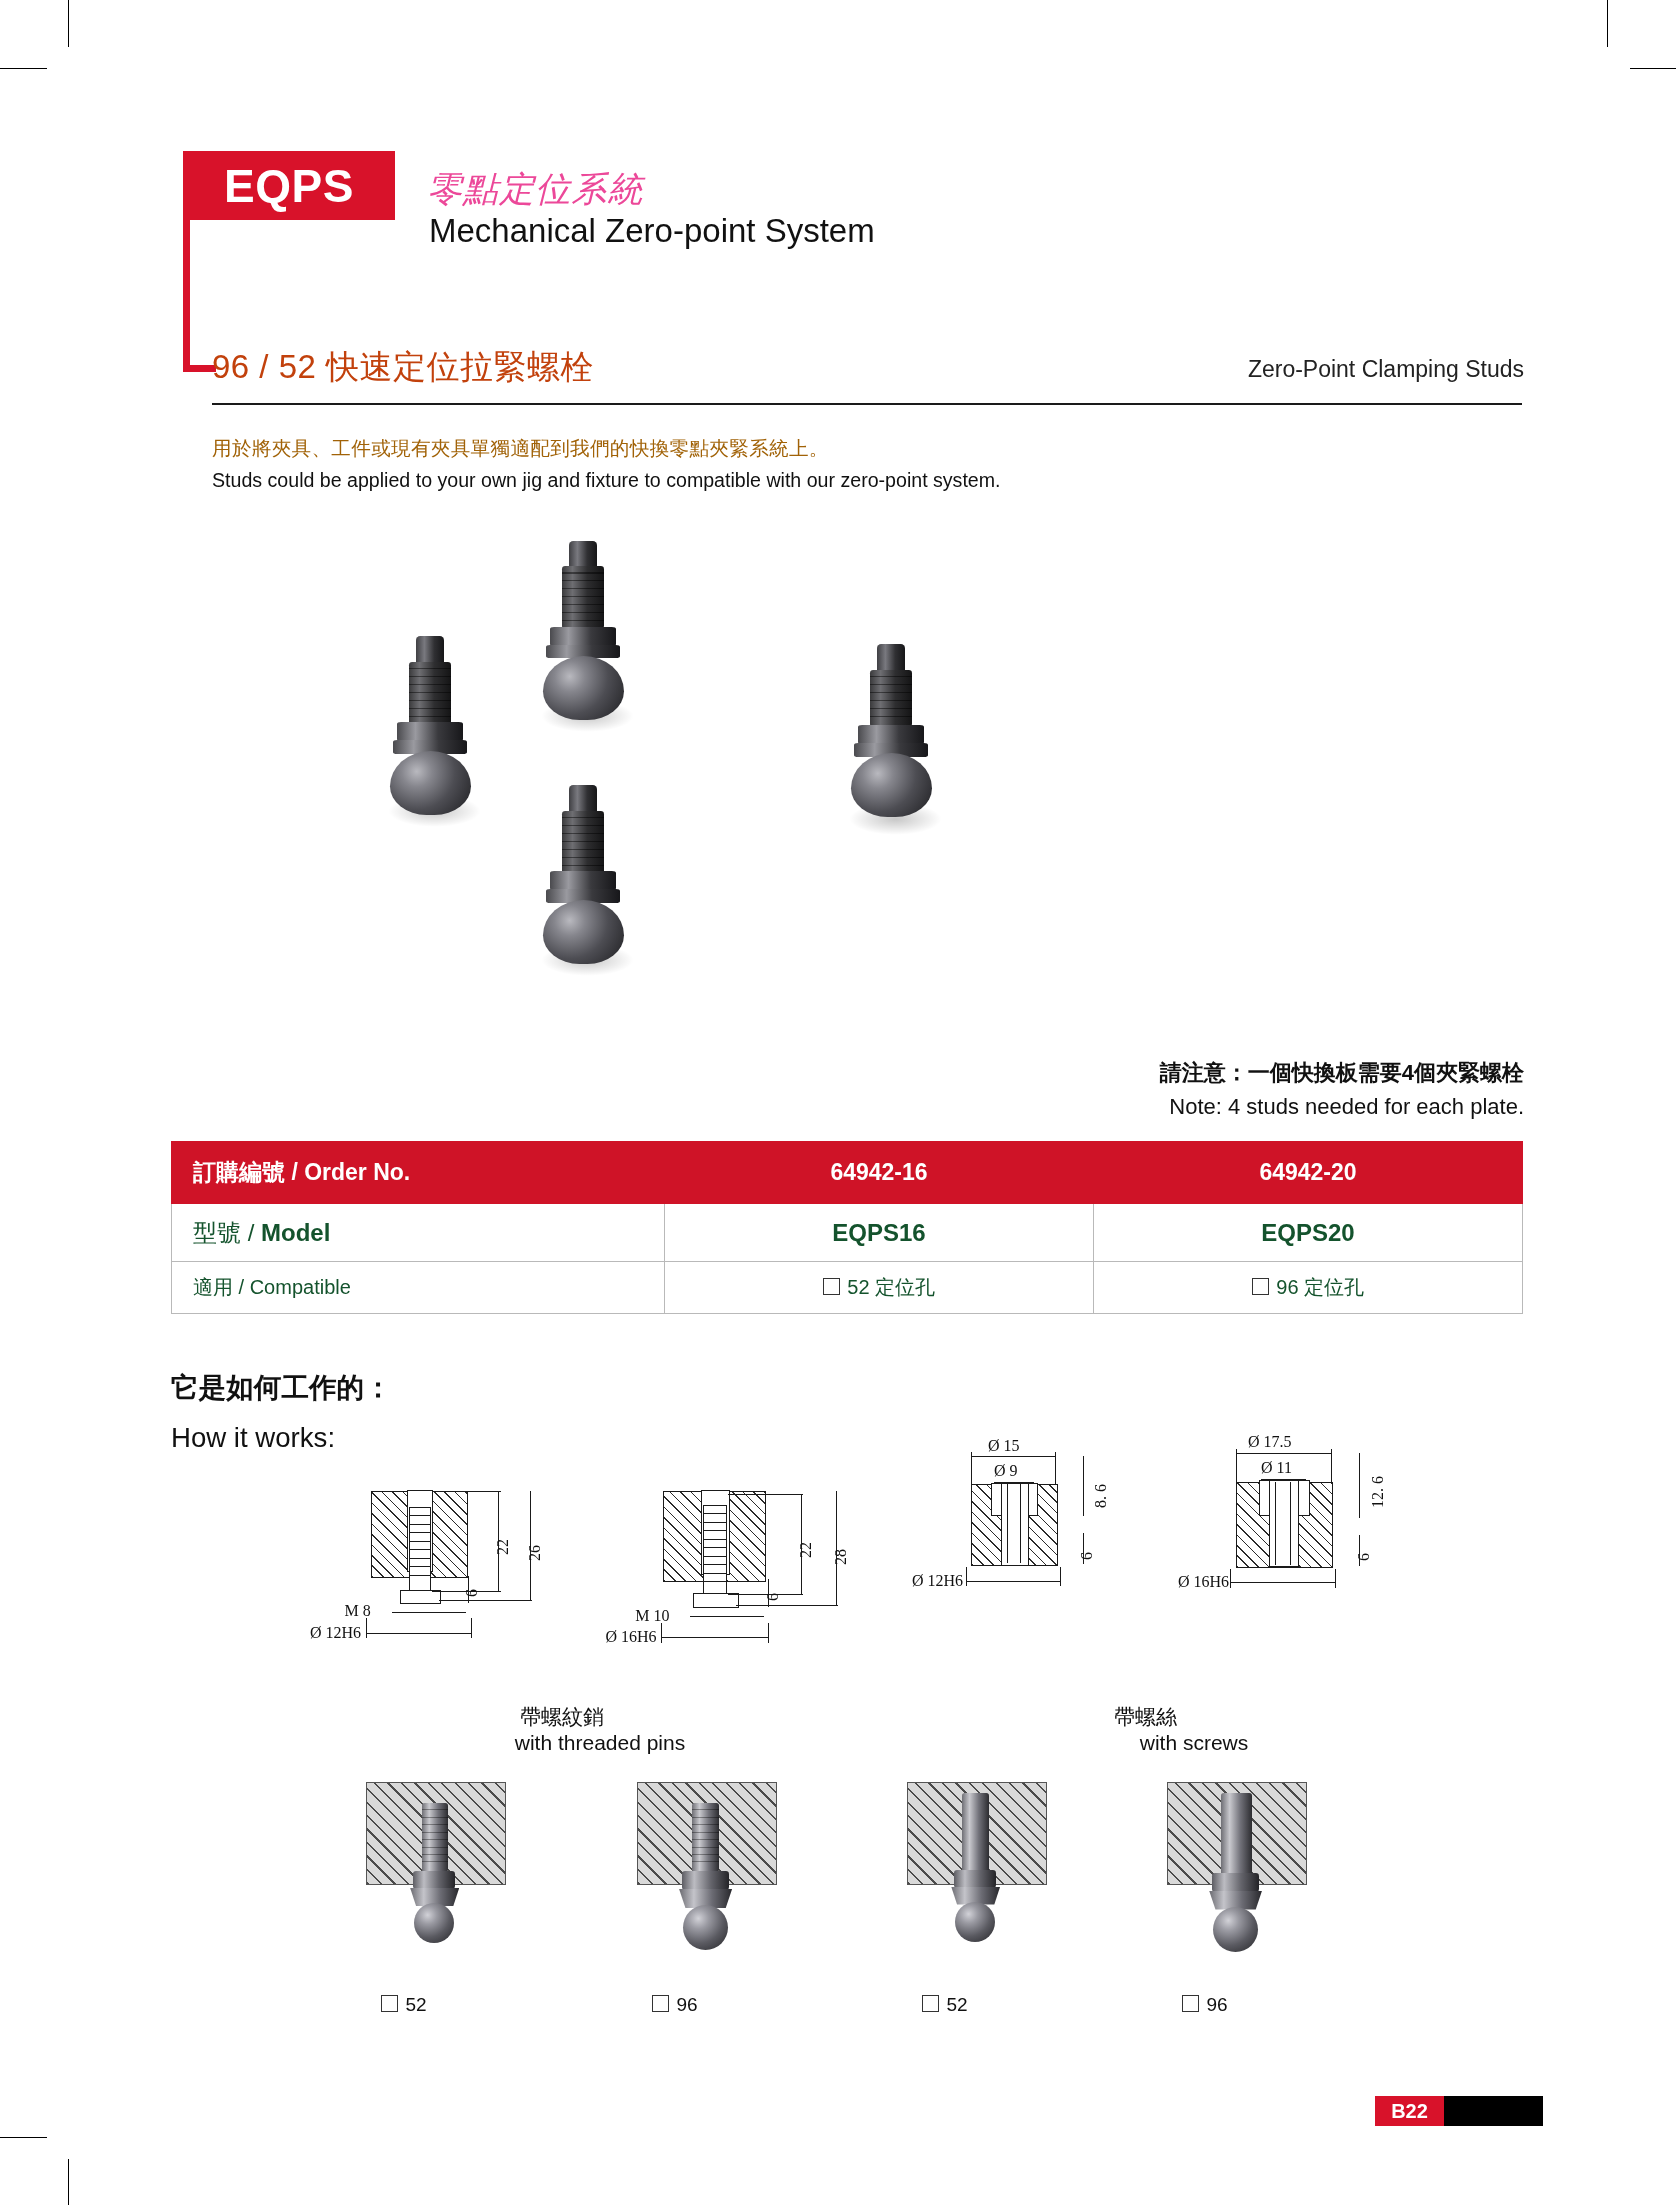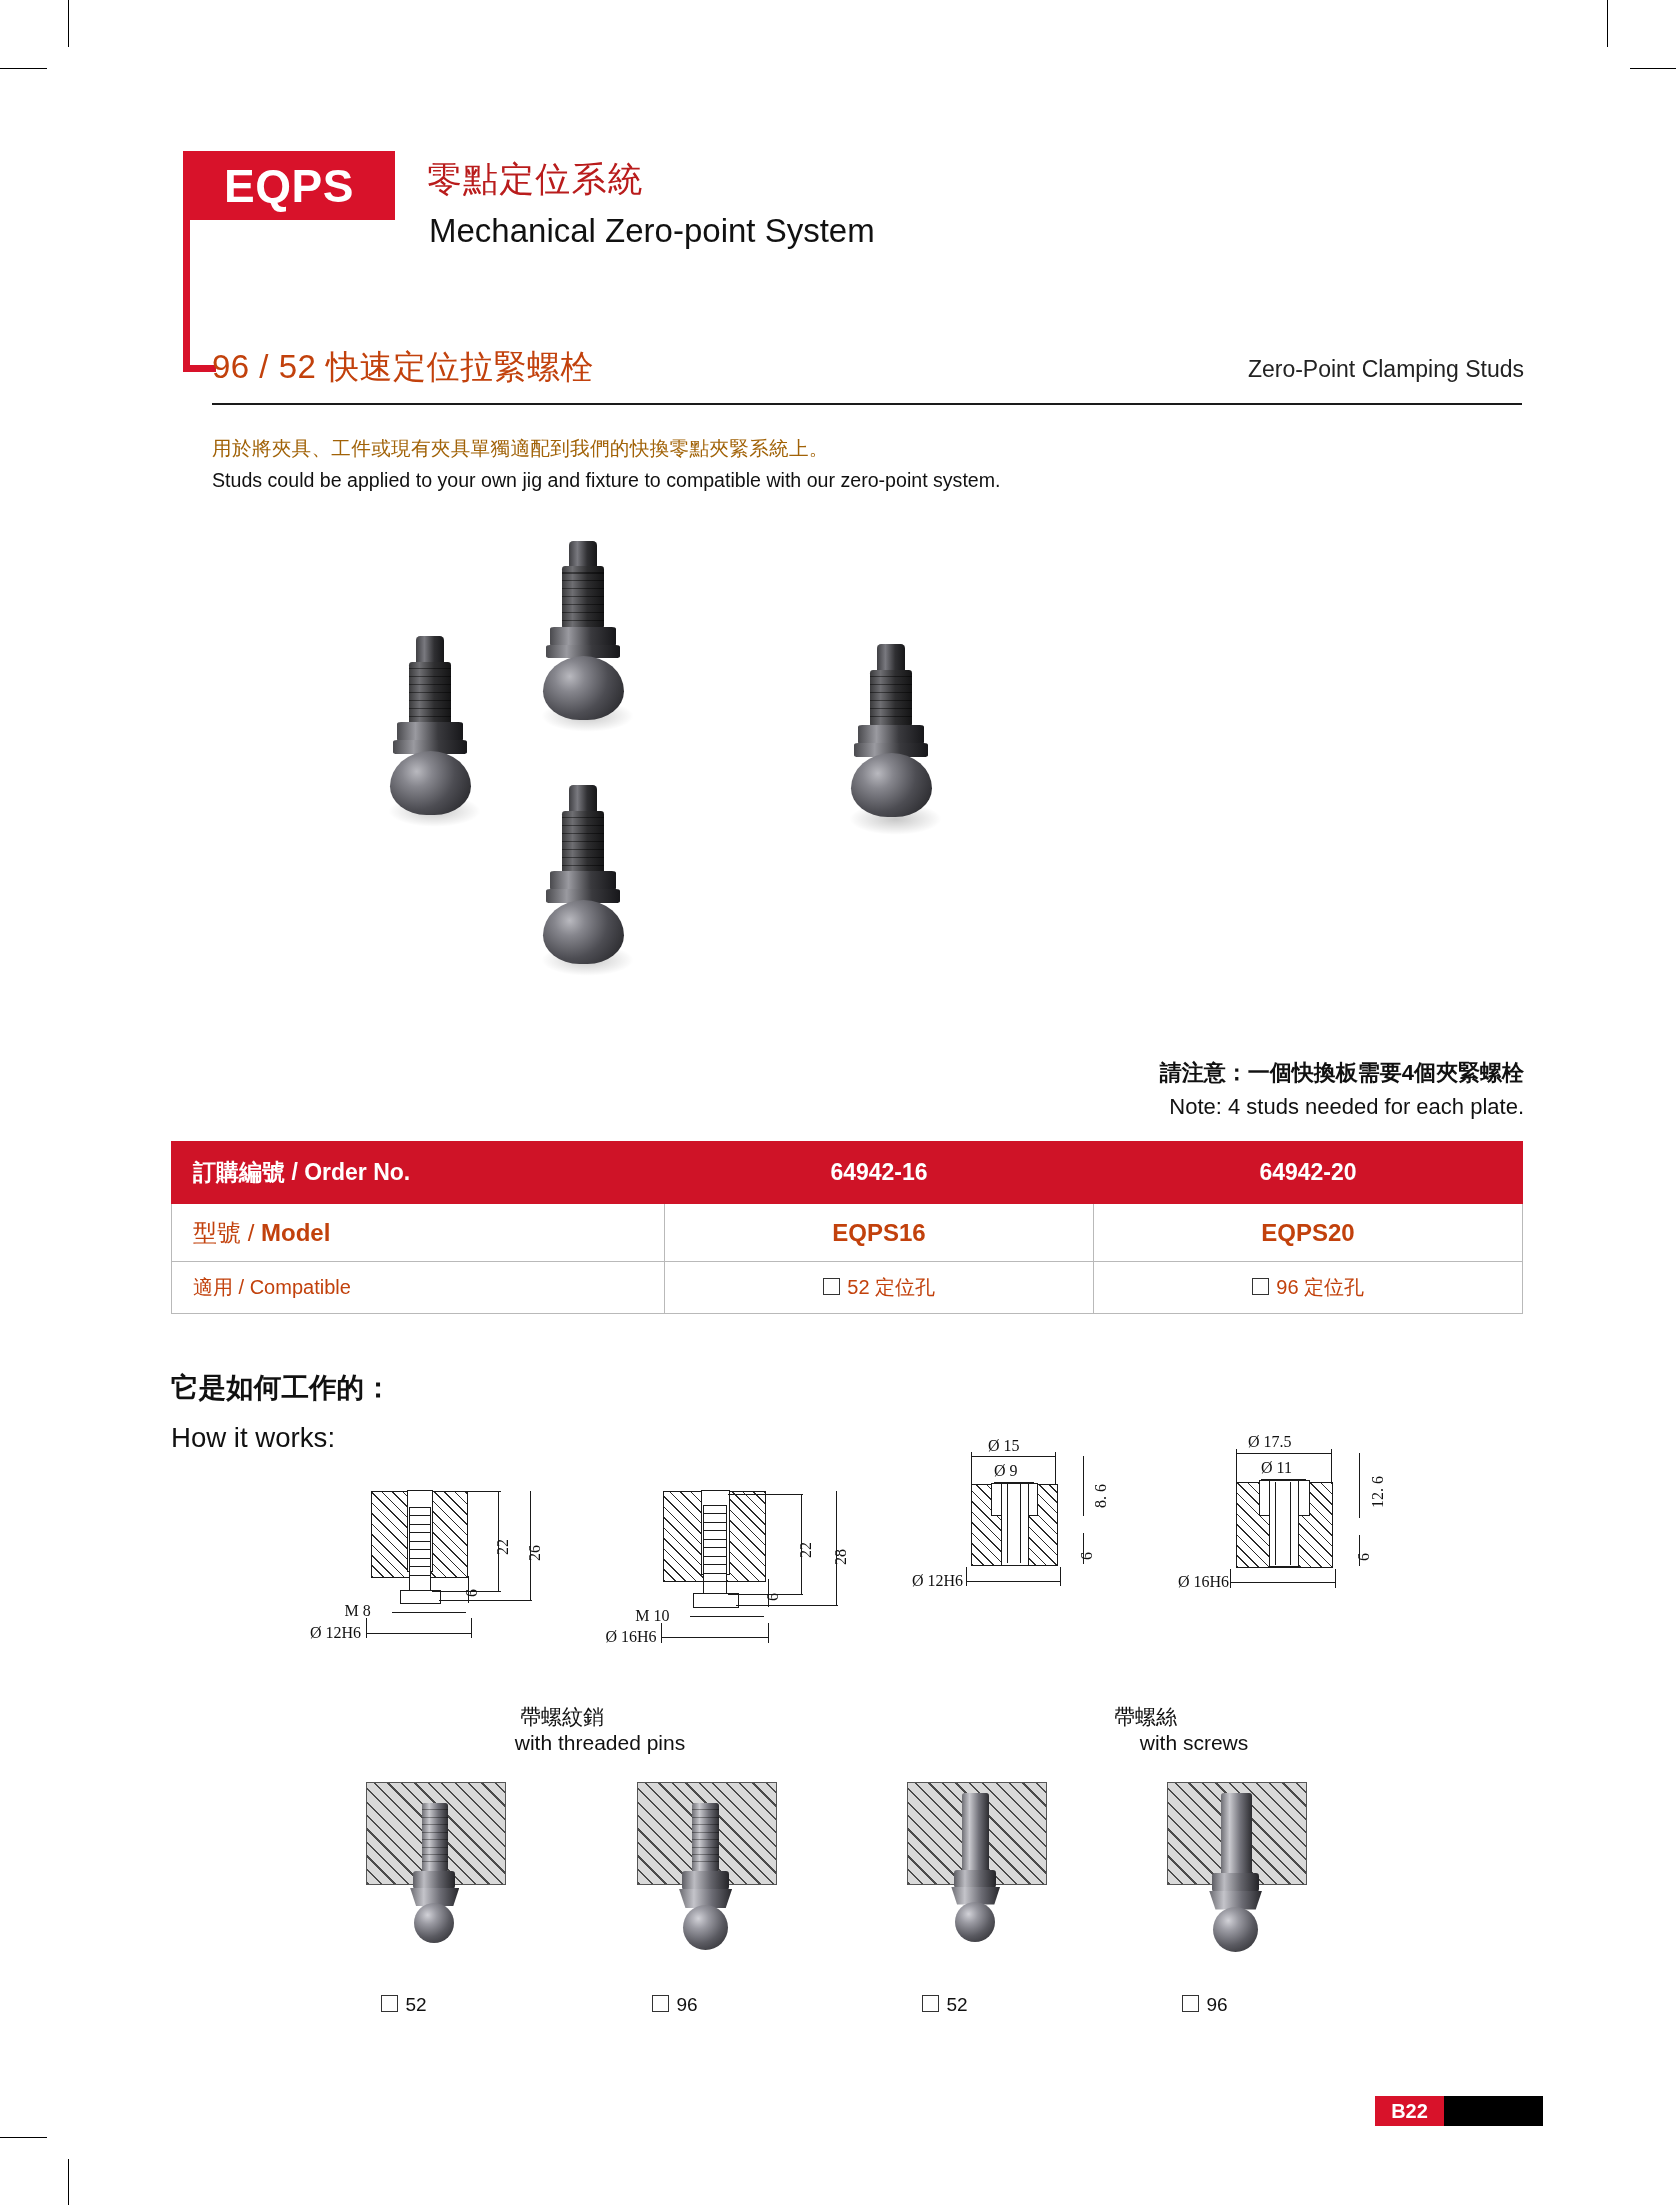--- a/index.html
+++ b/index.html
@@ -58,25 +58,26 @@
     position: absolute;
     left: 183px;
     top: 365px;
     width: 33px;
     height: 6.9px;
     background: #d8122a;
   }
   .title-cn {
     position: absolute;
     left: 427px;
-    top: 156px;
+    top: 166px;
     font-size: 35px;
     font-weight: 500;
     letter-spacing: 1.1px;
-    color: #b91c1c;
+    color: #ec4899;
+    font-style: italic;
   }
   .title-en {
     position: absolute;
     left: 429px;
     top: 212px;
     font-size: 33px;
     font-weight: 400;
     color: #111;
   }
 
@@ -192,21 +193,21 @@
     border-collapse: collapse;
     table-layout: fixed;
     padding-left: 48px;
   }
   .spec-table td {
     border: 1.1px solid #b9b9b9;
     font-size: 22px;
     height: 51px;
     text-align: center;
     vertical-align: middle;
-    color: #c2410c;
+    color: #14532d;
   }
   .spec-table tr.head td {
     background: #cf1327;
     color: #fff;
     font-weight: bold;
     border-color: #cf1327;
     height: 59px;
     font-size: 23px;
   }
   .spec-table tr.head td.label {

